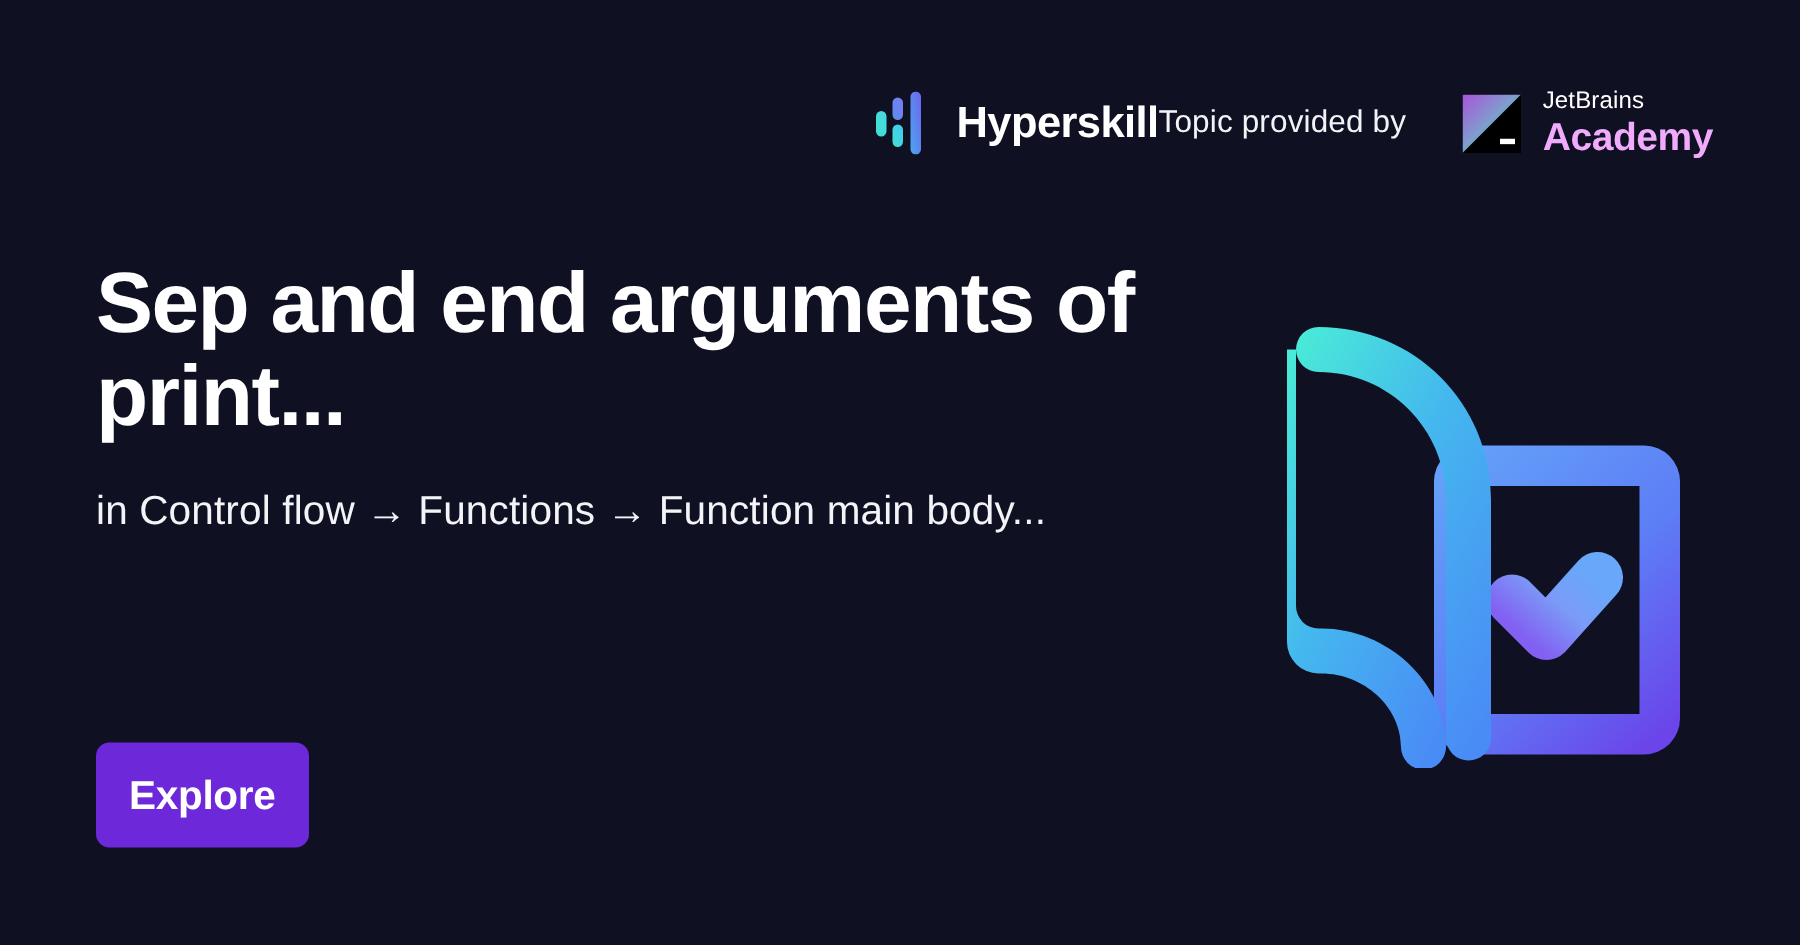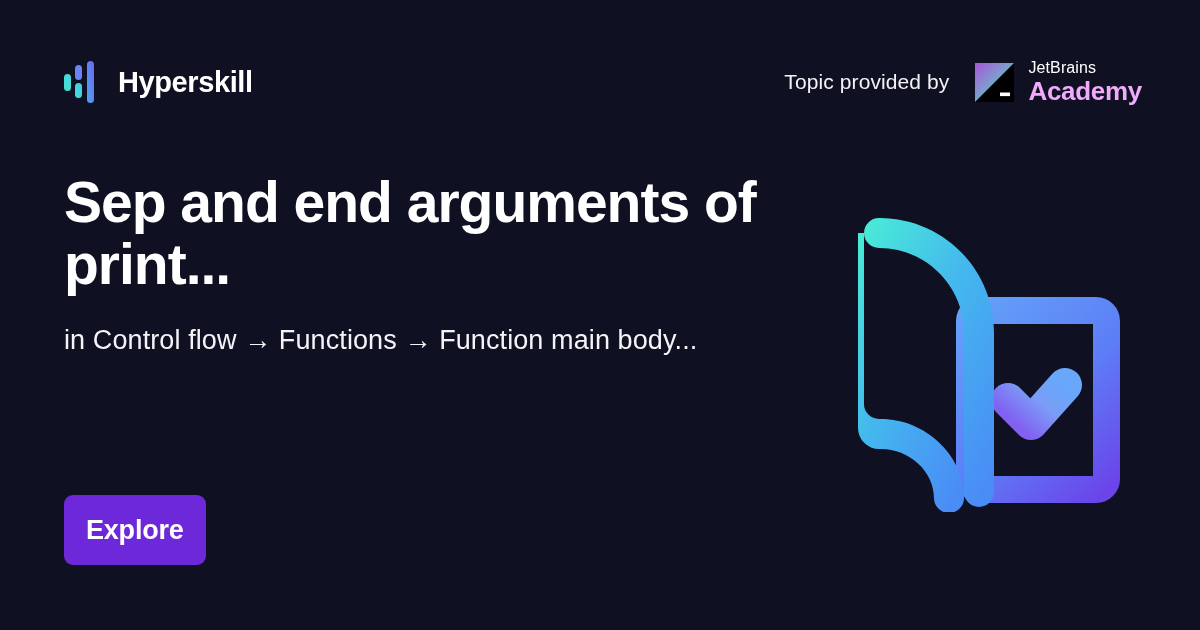--- a/index.html
+++ b/index.html
@@ -26,21 +26,21 @@
 
   
   .header {
     position: absolute;
     top: 52px;
     left: 64px;
     right: 58px;
     height: 60px;
     display: flex;
     align-items: center;
-    justify-content: space-between;
+    justify-content: flex-end;
   }
 
   .brand {
     display: flex;
     align-items: center;
     gap: 21px;
   }
 
   .brand-mark {
     width: 33px;
@@ -52,21 +52,21 @@
     font-size: 29px;
     font-weight: bold;
     color: #ffffff;
     letter-spacing: -0.4px;
     line-height: 1;
   }
 
   .provider {
     display: flex;
     align-items: center;
-    gap: 26px;
+    gap: 38px;
   }
 
   .provider-label {
     font-size: 21px;
     color: #f2f3f7;
     letter-spacing: 0.1px;
     white-space: nowrap;
   }
 
   .jb-lockup {

